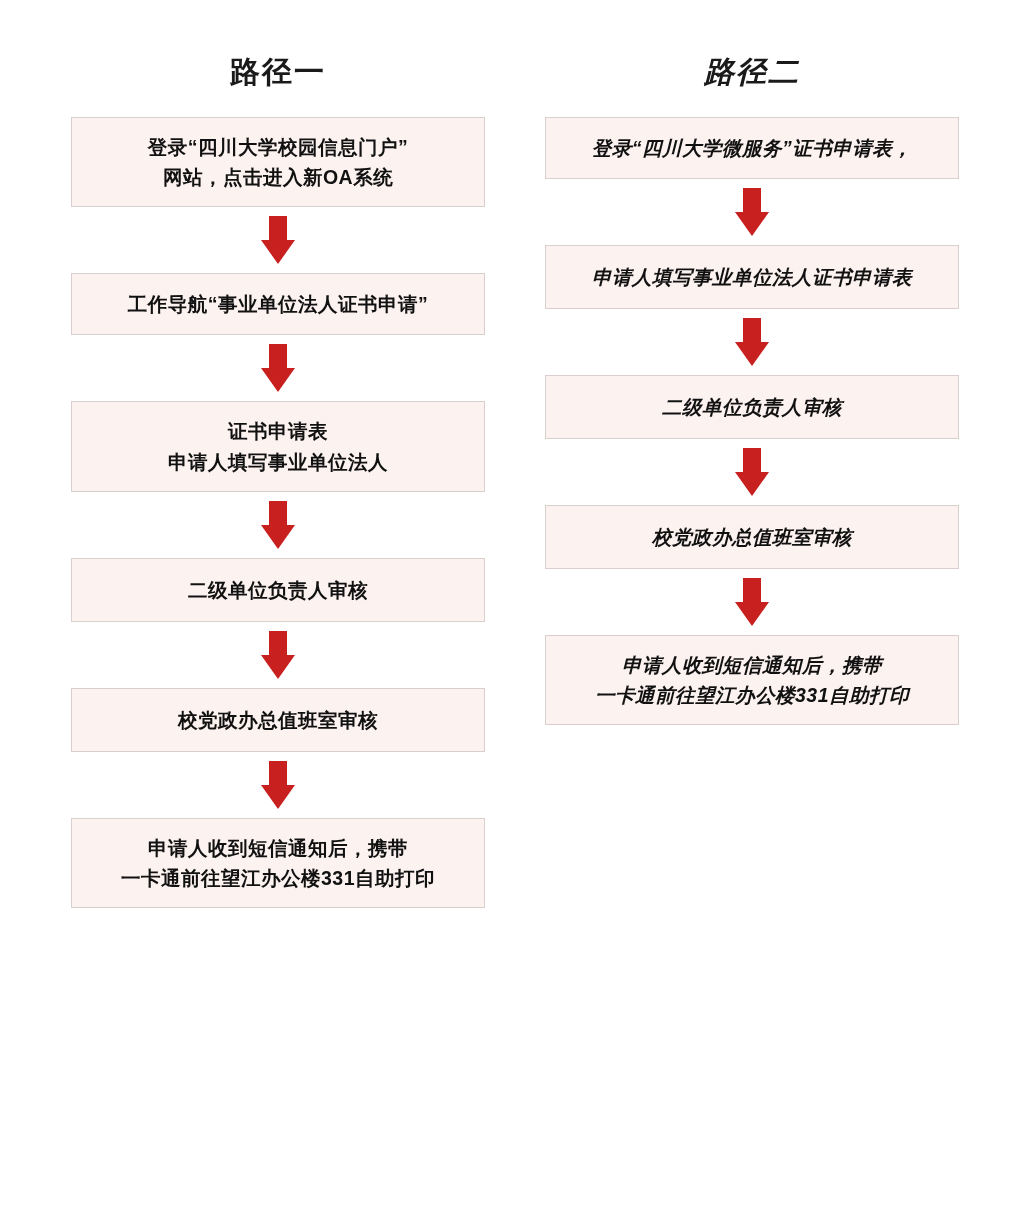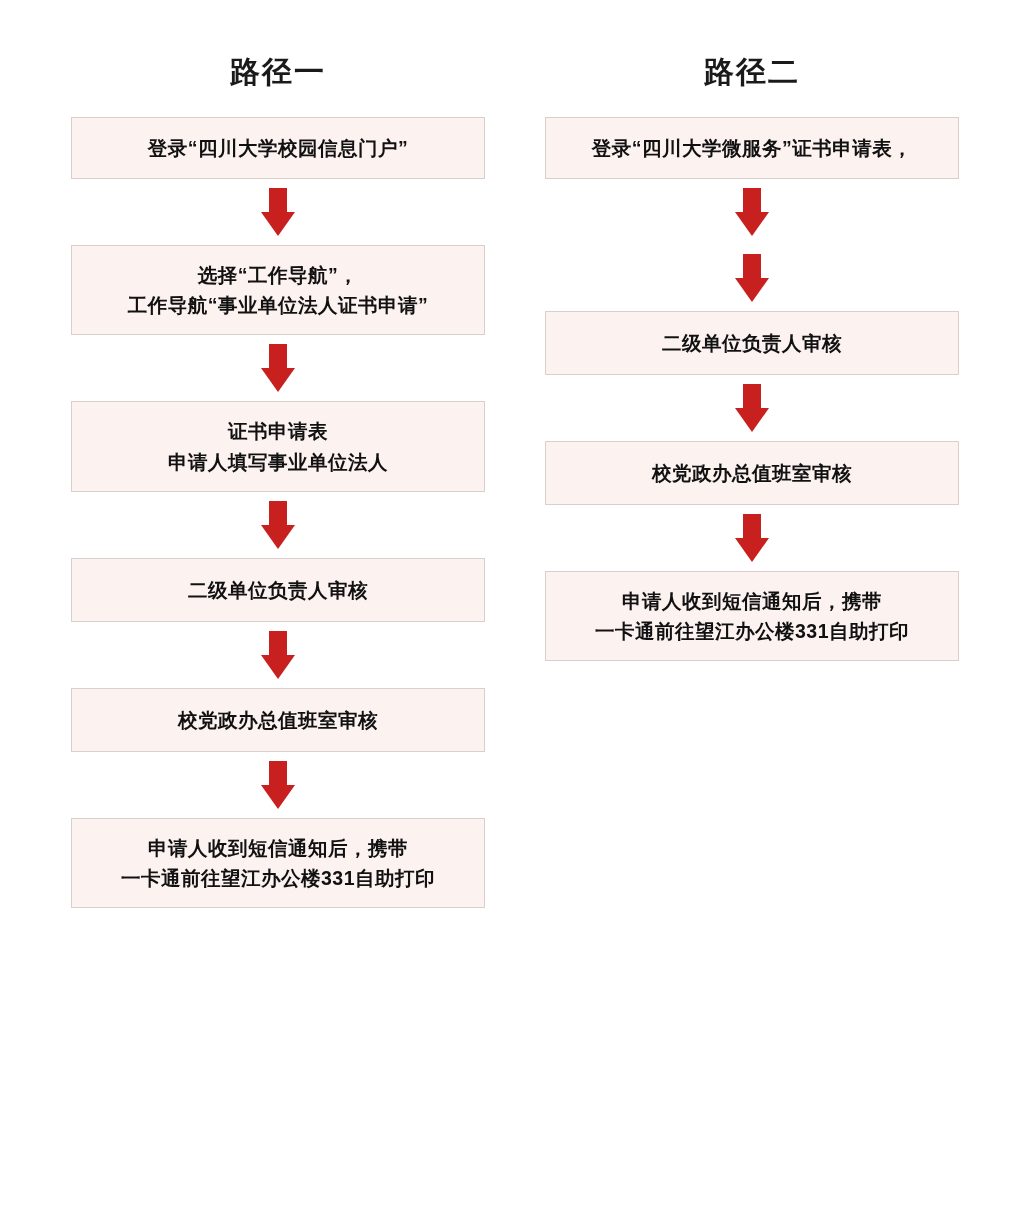--- a/index.html
+++ b/index.html
@@ -21,21 +21,21 @@
     justify-content: flex-start;
     padding-top: 52px;
   }
   .column {
     width: 432px;
     display: flex;
     flex-direction: column;
     align-items: center;
   }
   .column.left { margin-left: 62px; }
-  .column.right { margin-left: 42px; }
+  .column.right { margin-left: 42px; font-style: italic; }
 
   .col-title {
     font-size: 30px;
     font-weight: bold;
     letter-spacing: 2px;
     color: #1a1a1a;
     margin-bottom: 24px;
     text-align: left;
   }
 
@@ -84,31 +84,31 @@
 <body>
 
 <div class="flow-wrap">
 
   <div class="column left">
     <div class="col-title">路径一</div>
 
     <div class="node tall">
       <div>
         <span class="line-break">登录“四川大学校园信息门户”</span>
-      </div>
-    </div>
-
-    <div class="arrow">
-      <div class="shaft"></div>
-        <div class="head"></div>
-    </div>
-
-    <div class="node tall">
-      <div>
-        <span class="line-break">选择“工作导航”，</span>
+        <span class="line-break">网站，点击进入新OA系统</span>
+      </div>
+    </div>
+
+    <div class="arrow">
+      <div class="shaft"></div>
+        <div class="head"></div>
+    </div>
+
+    <div class="node tall">
+      <div>
         <span class="line-break">工作导航“事业单位法人证书申请”</span>
       </div>
     </div>
 
     <div class="arrow">
       <div class="shaft"></div>
         <div class="head"></div>
     </div>
 
     <div class="node tall">
@@ -160,20 +160,25 @@
       <div>
         <span class="line-break">登录“四川大学微服务”证书申请表，</span>
       </div>
     </div>
 
     <div class="arrow">
       <div class="shaft"></div>
         <div class="head"></div>
     </div>
 
+    <div class="node tall" style="min-height:64px">
+      <div>
+        <span class="line-break">申请人填写事业单位法人证书申请表</span>
+      </div>
+    </div>
 
     <div class="arrow">
       <div class="shaft"></div>
         <div class="head"></div>
     </div>
 
     <div class="node tall" style="min-height:64px">
       <div>
         <span class="line-break">二级单位负责人审核</span>
       </div>

